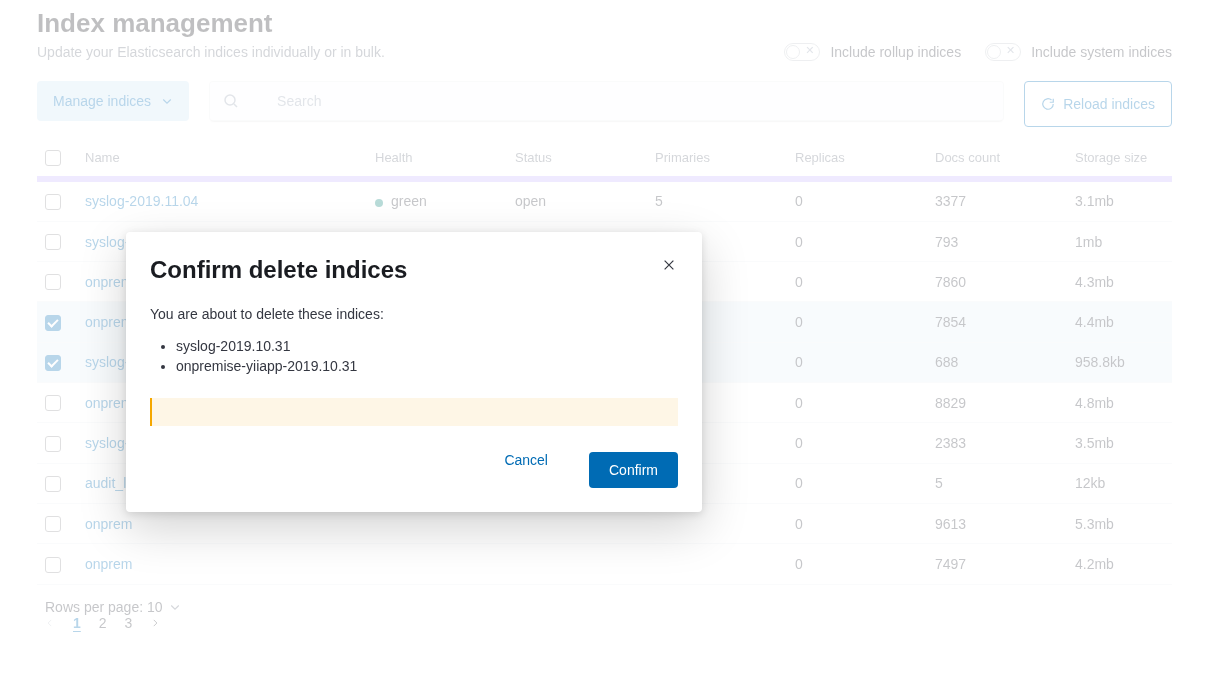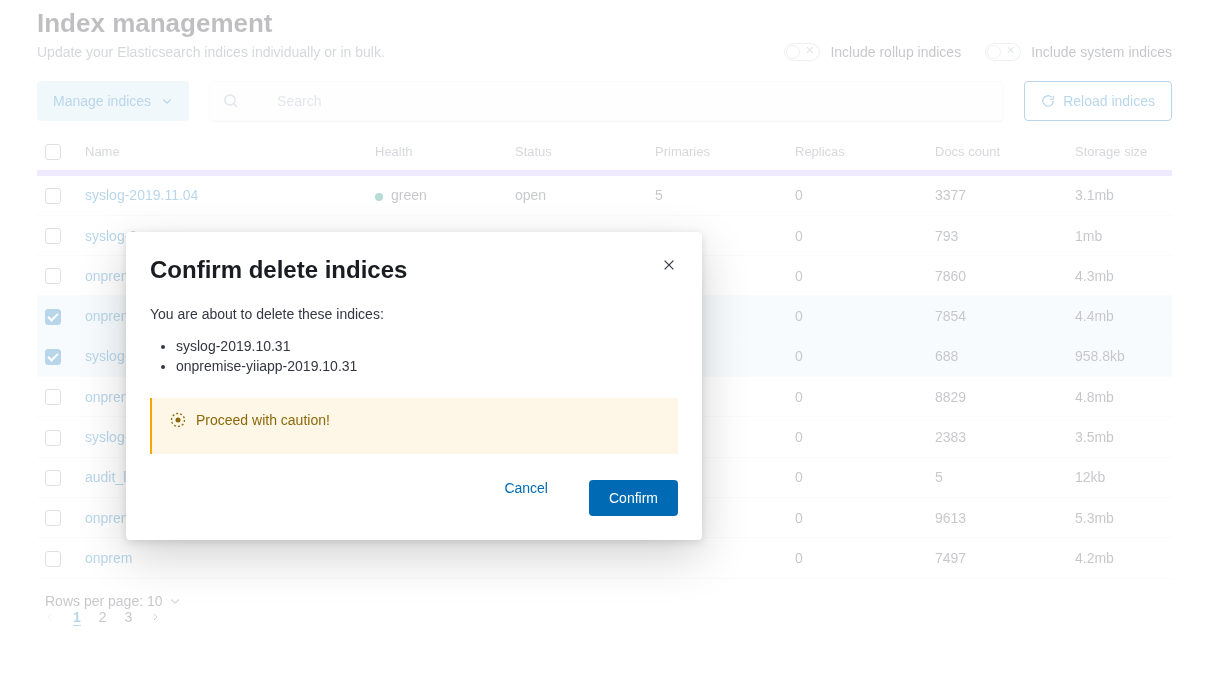--- a/index.html
+++ b/index.html
@@ -110,21 +110,21 @@
       background: transparent;
       font-size: 14px;
       flex: 1;
       color: #343741;
       margin-left: 28px;
     }
     .search-box input::placeholder {
       color: #98a2b3;
     }
     .reload-btn {
-      height: 40px;
+      height: 46px;
       padding: 0 16px;
       border: 1px solid #006bb4;
       background: #fff;
       color: #006bb4;
       border-radius: 4px;
       font-size: 14px;
       cursor: pointer;
       display: flex;
       align-items: center;
       gap: 8px;
@@ -533,28 +533,19 @@
         </svg>
     </span>
   </div>
   <div class="modal-body">
     <p>You are about to delete these indices:</p>
     <ul id="modal-list">
         <li>syslog-2019.10.31</li>
         <li>onpremise-yiiapp-2019.10.31</li>
       </ul>
     <div class="callout">
-      <div class="callout-title">
-        <span class="icon">
-          <svg width="16" height="16" viewBox="0 0 16 16" fill="none">
-              <circle cx="8" cy="8" r="6.5" stroke="#8a6a0a" stroke-width="1.3" stroke-dasharray="2 2"></circle>
-              <circle cx="8" cy="8" r="2.5" fill="#8a6a0a"></circle>
-            </svg>
-        </span>
-        <span>Proceed with caution!</span>
-      </div>
     </div>
   </div>
   <div class="modal-footer">
     <button class="btn-cancel">Cancel</button>
     <button class="btn-confirm">Confirm</button>
   </div>
 </div>
 
 </body></html>

